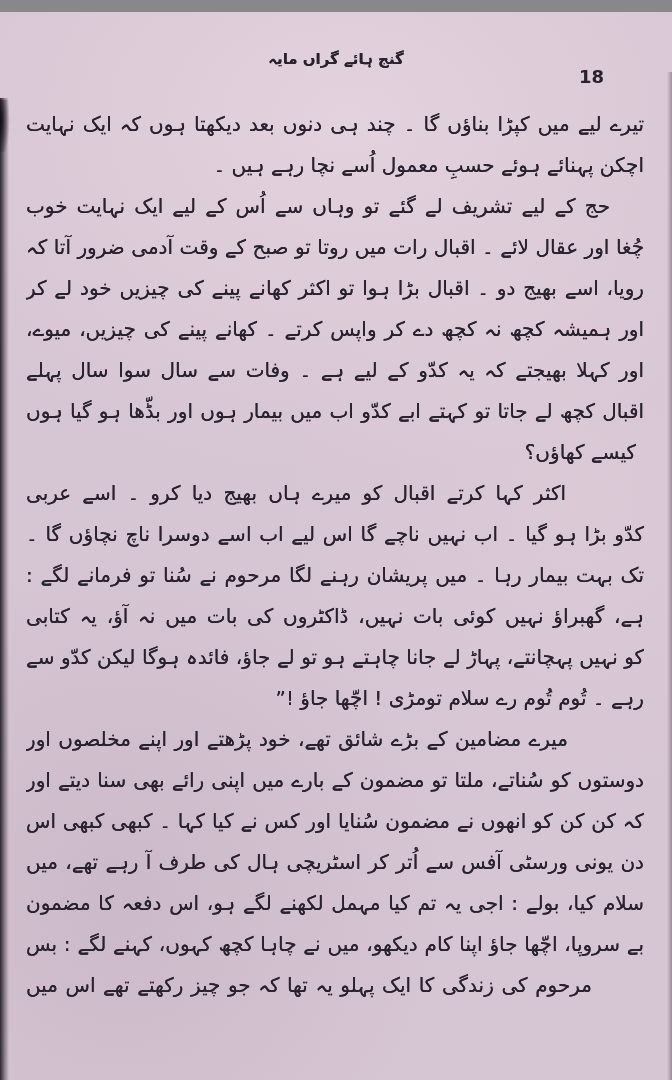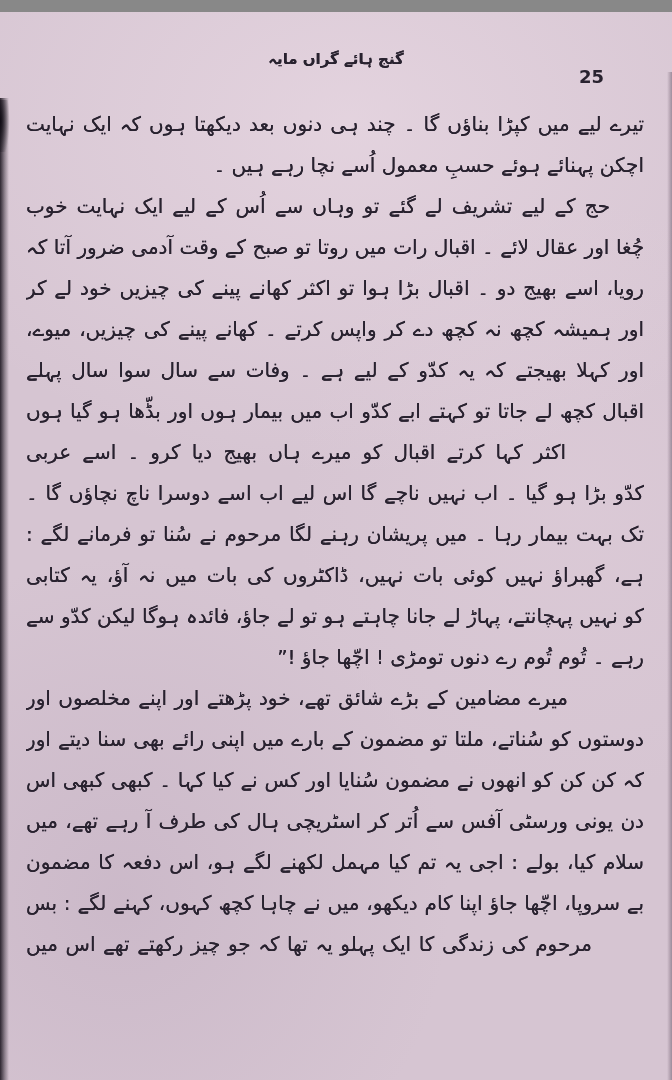--- a/index.html
+++ b/index.html
@@ -70,37 +70,38 @@
 <body>
 
 <div class="page" style="--paper: #d6c5d2; --ink: #28222f;">
   <div class="gutter-shadow"></div>
   <div class="gutter-cap"></div>
   <div class="edge-right"></div>
   <div class="edge-bottom"></div>
 
   <div class="header-title">گنج ہائے گراں مایہ</div>
 
-  <div class="page-number">25</div>
+  <div class="page-number">18</div>
 
   <div class="text-body">
       <div class="line j">تیرے لیے میں کپڑا بناؤں گا ۔ چند ہی دنوں بعد دیکھتا ہوں کہ ایک نہایت ہی پُرتکلف</div>
       <div class="line c">اچکن پہنائے ہوئے حسبِ معمول اُسے نچا رہے ہیں ۔</div>
       <div class="line j" style="padding-right: 34px;">حج کے لیے تشریف لے گئے تو وہاں سے اُس کے لیے ایک نہایت خوب صورت</div>
       <div class="line j">چُغا اور عقال لائے ۔ اقبال رات میں روتا تو صبح کے وقت آدمی ضرور آتا کہ رات کو کدّو کیوں</div>
       <div class="line j">رویا، اسے بھیج دو ۔ اقبال بڑا ہوا تو اکثر کھانے پینے کی چیزیں خود لے کر جاتا، بہت خوش ہوتے</div>
       <div class="line j">اور ہمیشہ کچھ نہ کچھ دے کر واپس کرتے ۔ کھانے پینے کی چیزیں، میوے، پھل ہمیشہ بھیجتے رہتے</div>
       <div class="line j">اور کہلا بھیجتے کہ یہ کدّو کے لیے ہے ۔ وفات سے سال سوا سال پہلے صحت اچھی نہیں رہی تھی</div>
       <div class="line j">اقبال کچھ لے جاتا تو کہتے ابے کدّو اب میں بیمار ہوں اور بڈّھا ہو گیا ہوں ۔ اب تیری لائی چیز</div>
+      <div class="line r" style="padding-right: 8px;">کیسے کھاؤں؟</div>
       <div class="line j" style="padding-right: 78px;">اکثر کہا کرتے اقبال کو میرے ہاں بھیج دیا کرو ۔ اسے عربی فارسی پڑھاؤں گا ۔ اب</div>
       <div class="line j">کدّو بڑا ہو گیا ۔ اب نہیں ناچے گا اس لیے اب اسے دوسرا ناچ نچاؤں گا ۔ اقبال کچھ دنوں</div>
       <div class="line j">تک بہت بیمار رہا ۔ میں پریشان رہنے لگا مرحوم نے سُنا تو فرمانے لگے : “ارے کدّو کا جگر خراب</div>
       <div class="line j">ہے، گھبراؤ نہیں کوئی بات نہیں، ڈاکٹروں کی بات میں نہ آؤ، یہ کتابی باتیں بتاتے ہیں، مریض</div>
       <div class="line j">کو نہیں پہچانتے، پہاڑ لے جانا چاہتے ہو تو لے جاؤ، فائدہ ہوگا لیکن کدّو سے کہہ دو نا چنا</div>
-      <div class="line c">رہے ۔ تُوم تُوم رے دنوں تومڑی ! اچّھا جاؤ !”</div>
+      <div class="line c">رہے ۔ تُوم تُوم رے سلام تومڑی ! اچّھا جاؤ !”</div>
       <div class="line j" style="padding-right: 76px;">میرے مضامین کے بڑے شائق تھے، خود پڑھتے اور اپنے مخلصوں اور بے تکلف</div>
       <div class="line j">دوستوں کو سُناتے، ملتا تو مضمون کے بارے میں اپنی رائے بھی سنا دیتے اور یہ بھی بتا دیتے</div>
       <div class="line j">کہ کن کن کو انھوں نے مضمون سُنایا اور کس نے کیا کہا ۔ کبھی کبھی اس کے خلاف بھی ہوتا، ایک</div>
       <div class="line j">دن یونی ورسٹی آفس سے اُتر کر اسٹریچی ہال کی طرف آ رہے تھے، میں سڑک سے گزر رہا تھا،</div>
       <div class="line j">سلام کیا، بولے : اجی یہ تم کیا مہمل لکھنے لگے ہو، اس دفعہ کا مضمون بڑا لغو تھا، ہاں بالکل</div>
       <div class="line j">بے سروپا، اچّھا جاؤ اپنا کام دیکھو، میں نے چاہا کچھ کہوں، کہنے لگے : بس بس آج اتنا ہی، وہ</div>
       <div class="line j" style="padding-right: 52px;">مرحوم کی زندگی کا ایک پہلو یہ تھا کہ جو چیز رکھتے تھے اس میں کوئی نہ کوئی خاص بات</div>
     </div>
 </div>
 

